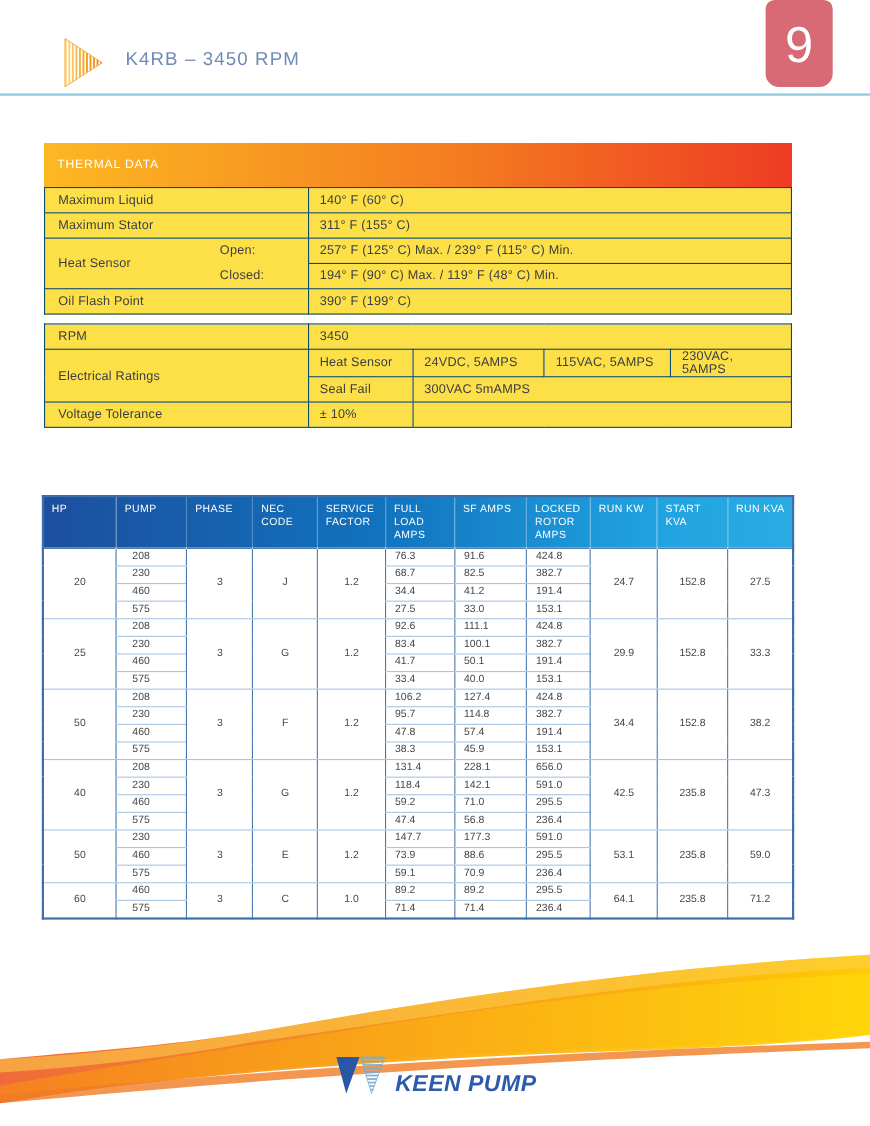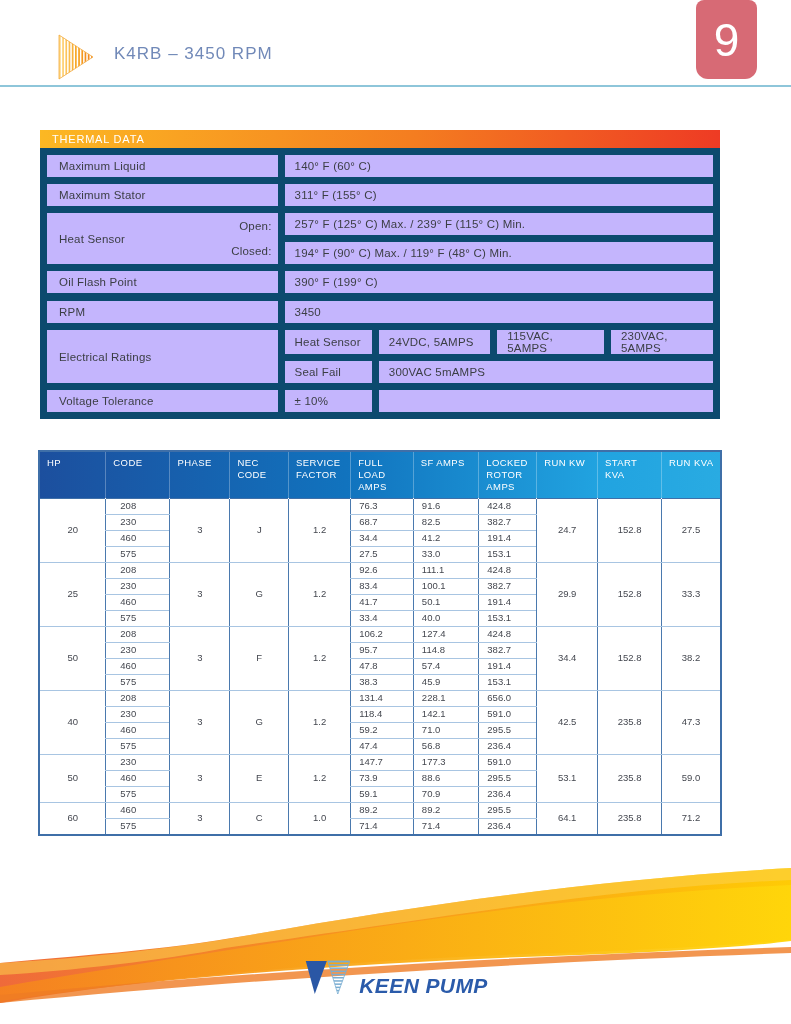--- a/index.html
+++ b/index.html
@@ -16,27 +16,27 @@
   .mvalue{font-weight:400;}
   .page-badge{position:absolute;left:696px;top:0;width:61px;height:79px;background:#d76a75;
               border-radius:8px 8px 12px 12px;display:flex;align-items:center;justify-content:center;
               color:#fff;font-size:46px;line-height:1;}
   .divider{position:absolute;left:0;top:85px;width:791px;height:2px;background:#8ec6da;}
 
   
   .dsec{position:absolute;left:40px;width:680px;}
   .dsec.thermal{top:130px;}
   .dsec.electrical{top:294px;}
-  .bar{height:18px;display:flex;align-items:center;padding-left:12px;color:#fff;font-size:11px;
+  .bar{height:40px;display:flex;align-items:center;padding-left:12px;color:#fff;font-size:11px;
        letter-spacing:.8px;background:linear-gradient(90deg,#fcb823 0%,#f47d20 55%,#ee3b24 100%);}
   .stable{width:100%;border-collapse:collapse;table-layout:fixed;}
-  .stable td{border:7px solid #0c4a6e;height:22px;font-size:11.5px;color:#3b3e44;
-             padding:0 10px;letter-spacing:.2px;background:#c4b5fd;}
+  .stable td{border:1px solid #0c4a6e;height:22px;font-size:11.5px;color:#3b3e44;
+             padding:0 10px;letter-spacing:.2px;background:#fde047;}
   .stable td.lbl{padding-left:12px;}
-  .stable td.sub{text-align:right;padding-right:6px;border-left-style:hidden;}
+  .stable td.sub{text-align:left;padding-right:6px;border-left-style:hidden;}
   .stable td.sub.grp{border-bottom-style:hidden;}
   .stable td.val{padding-left:10px;}
 
   
   .mwrap{position:absolute;left:38px;top:450px;width:684px;}
   .mtable{width:100%;border-collapse:collapse;table-layout:fixed;border:2px solid #3f6fa8;padding-left:14px;}
   .mtable thead{background:linear-gradient(90deg,#1c4f9e 0%,#1173be 45%,#21a3e0 82%,#29abe2 100%);}
   .mtable th{color:#fff;font-size:9.5px;font-weight:400;text-align:left;vertical-align:top;
              padding:5px 2px 5px 7px;line-height:1.25;letter-spacing:.4px;
              border-left:1px solid rgba(255,255,255,.28);}
@@ -170,21 +170,21 @@
           <col style="width:9.2%">
           <col style="width:9.6%">
           <col style="width:8.5%">
         <col style="width:8.9%">
           <col style="width:9.4%">
           <col style="width:8.7%">
       </colgroup>
       <thead>
           <tr>
             <th>HP</th>
-            <th>CODE</th>
+            <th>PUMP</th>
             <th>PHASE</th>
             <th>NEC CODE</th>
             <th>SERVICE FACTOR</th>
             <th>FULL LOAD AMPS</th>
             <th>SF AMPS</th>
             <th>LOCKED ROTOR AMPS</th>
             <th>RUN KW</th>
             <th>START KVA</th>
             <th>RUN KVA</th>
           </tr>

